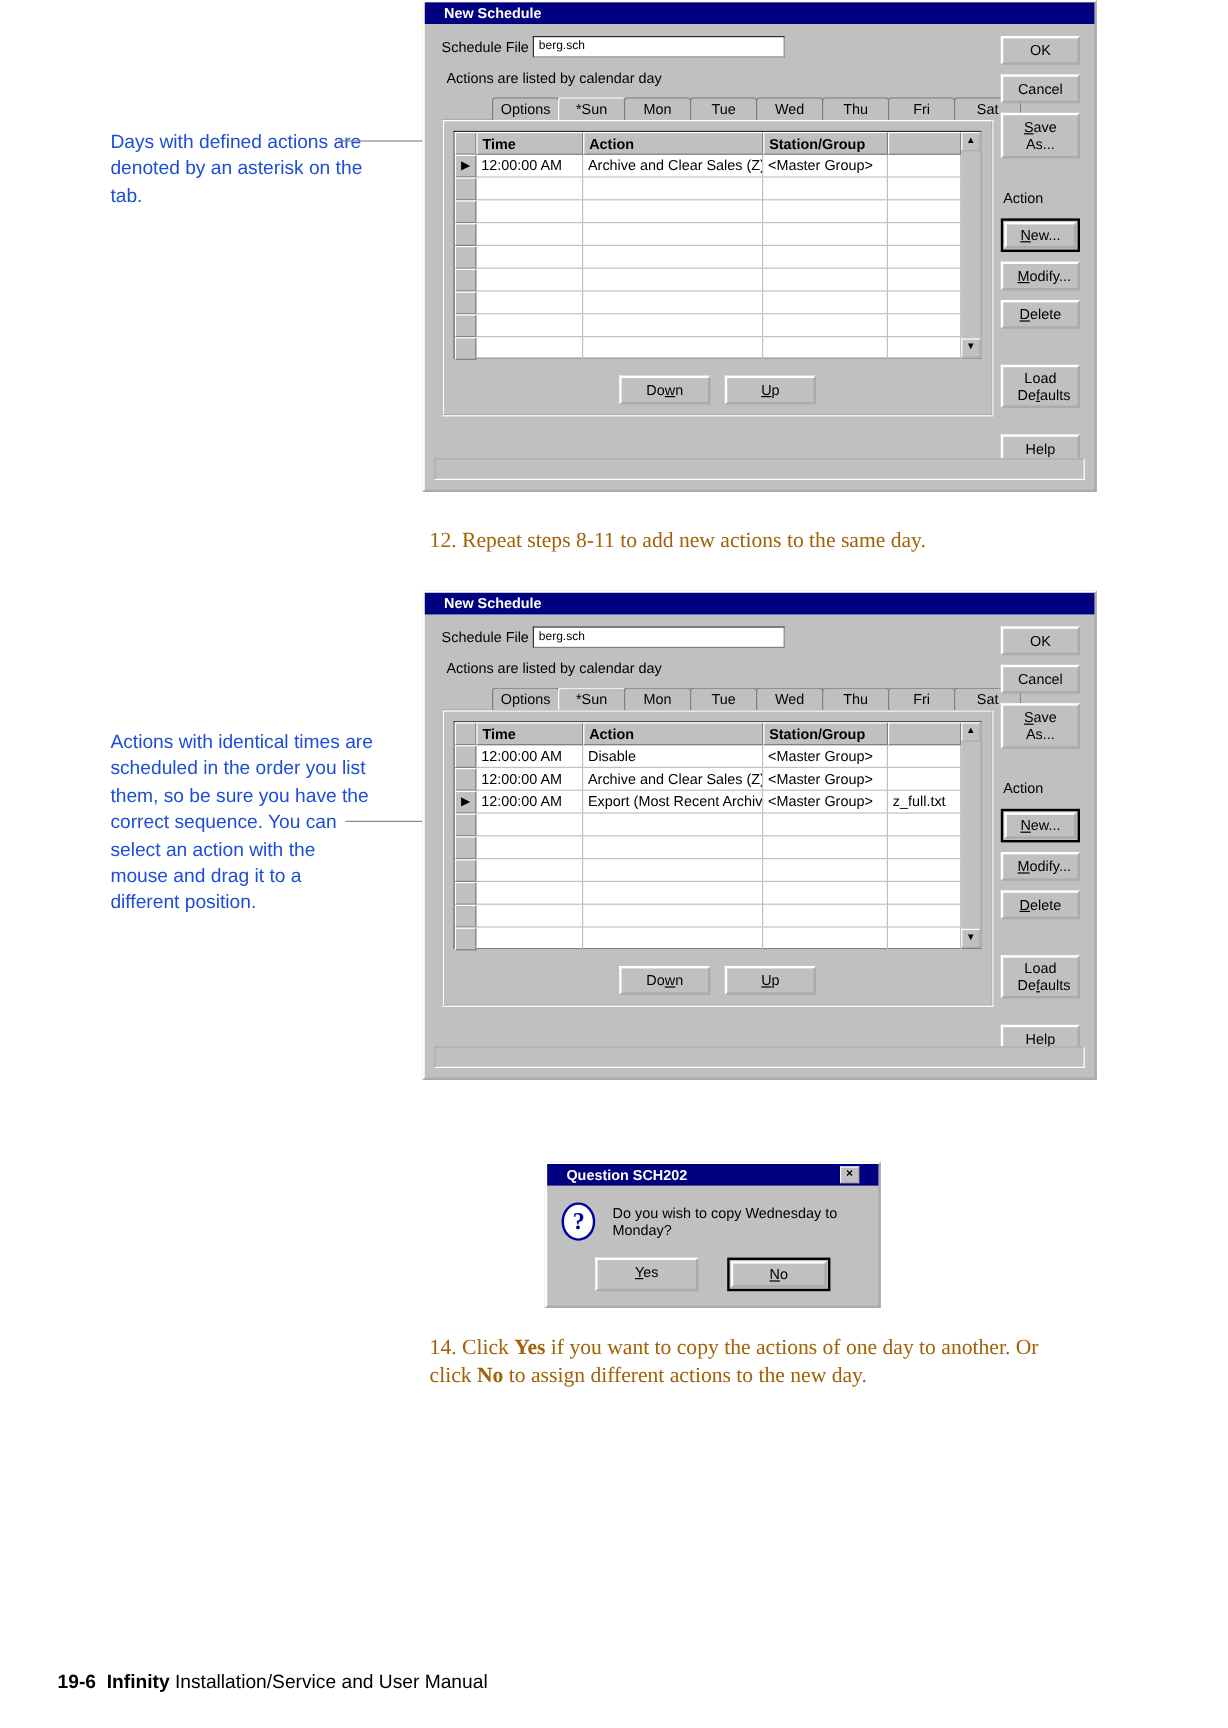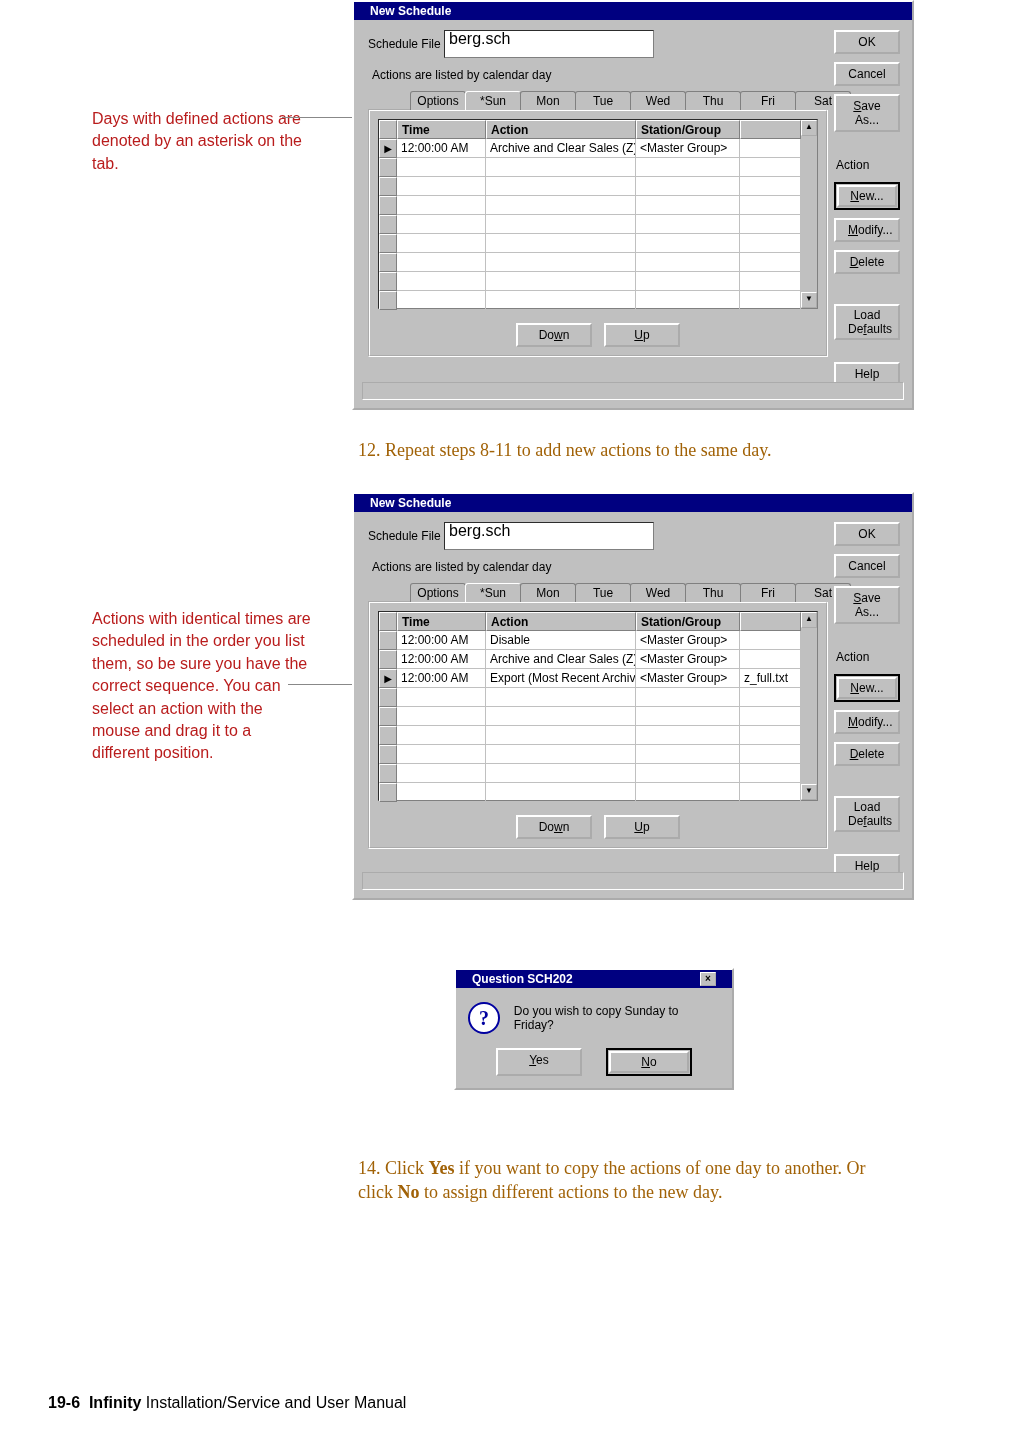--- a/index.html
+++ b/index.html
@@ -13,21 +13,21 @@
   .page {
     position: relative;
     width: 1023px;
     height: 1440px;
     padding: 0;
   }
   .annotation {
     position: absolute;
     font-family: "Comic Sans MS", "Segoe Script", cursive, sans-serif;
     font-size: 16px;
-    color: #b91c1c;
+    color: #1d4ed8;
     line-height: 1.4;
   }
   .annotation-line {
     position: absolute;
     height: 1px;
     background: #888;
   }
   .dialog {
     position: absolute;
     background: #c0c0c0;
@@ -45,23 +45,23 @@
     padding: 10px 10px 14px 14px;
     font-family: "MS Sans Serif", Tahoma, sans-serif;
     font-size: 12px;
     color: #000;
   }
   .row { display: flex; align-items: center; }
   .label { font-size: 12px; }
   .text-input {
     background: #fff;
     border: 1px inset #808080;
-    height: 28px;
+    height: 18px;
     padding: 0 4px;
-    font-size: 16px;
+    font-size: 10px;
     line-height: 16px;
   }
   .hint {
     font-size: 12px;
     margin: 10px 0 8px 4px;
   }
   .tabs {
     display: flex;
     margin-left: 2px;
     padding-left: 40px;
@@ -502,32 +502,32 @@
 
 
   <div class="msgbox" style="left:454px; top:968px;">
     <div class="titlebar">
       <span>Question SCH202</span>
       <span class="close-x">×</span>
     </div>
     <div class="msgbox-body">
       <div class="msg-row">
         <div class="q-icon">?</div>
-        <div>Do you wish to copy Sunday to Friday?</div>
+        <div>Do you wish to copy Wednesday to Monday?</div>
       </div>
       <div class="msg-btns">
         <div class="btn"><span class="underline">Y</span>es</div>
         <div class="btn default">
             <div class="inner"><span class="underline">N</span>o</div>
           </div>
       </div>
     </div>
   </div>
 
-  <div class="body-text" style="left:358px; top:1110px; width:530px;margin-top:46px;">
+  <div class="body-text" style="left:358px; top:1110px; width:530px;">
     <span>14. Click </span><b>Yes</b><span> if you want to copy the actions of one day to another. Or click </span><b>No</b><span> to assign different actions to the new day.</span>
   </div>
 
   <div class="footer">
     <b><span>19-6</span>&nbsp;&nbsp;<span>Infinity</span></b><span> Installation/Service and User Manual</span>
   </div>
 
 </div>
 
 </body></html>

